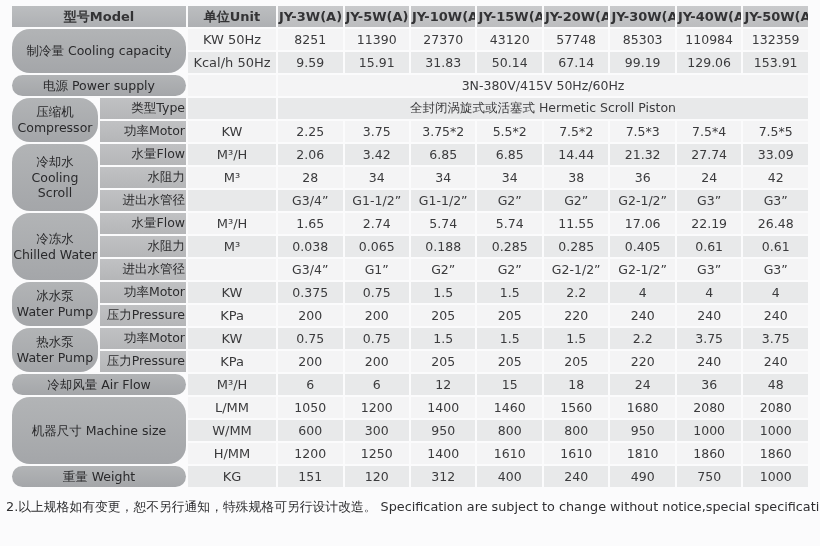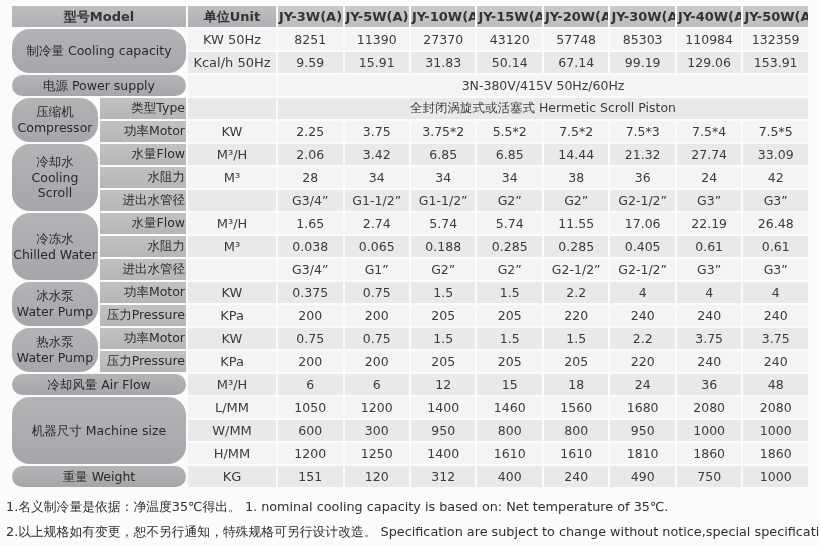--- a/index.html
+++ b/index.html
@@ -333,17 +333,16 @@
           <td class="val">400</td>
           <td class="val">240</td>
           <td class="val">490</td>
           <td class="val">750</td>
           <td class="val">1000</td>
         </tr>
       </tbody>
   </table>
 
   <div class="footnotes">
-    <div class="footnote-line">1.名义制冷量是依据：净温度35℃得出。 1. nominal cooling capacity is based on: Net temperature of 35℃.</div>
     <div class="footnote-line">2.以上规格如有变更，恕不另行通知，特殊规格可另行设计改造。  Specification are subject to change without notice,special specifications can be designed transformation.</div>
   </div>
 
 </div>
 
 </body></html>

